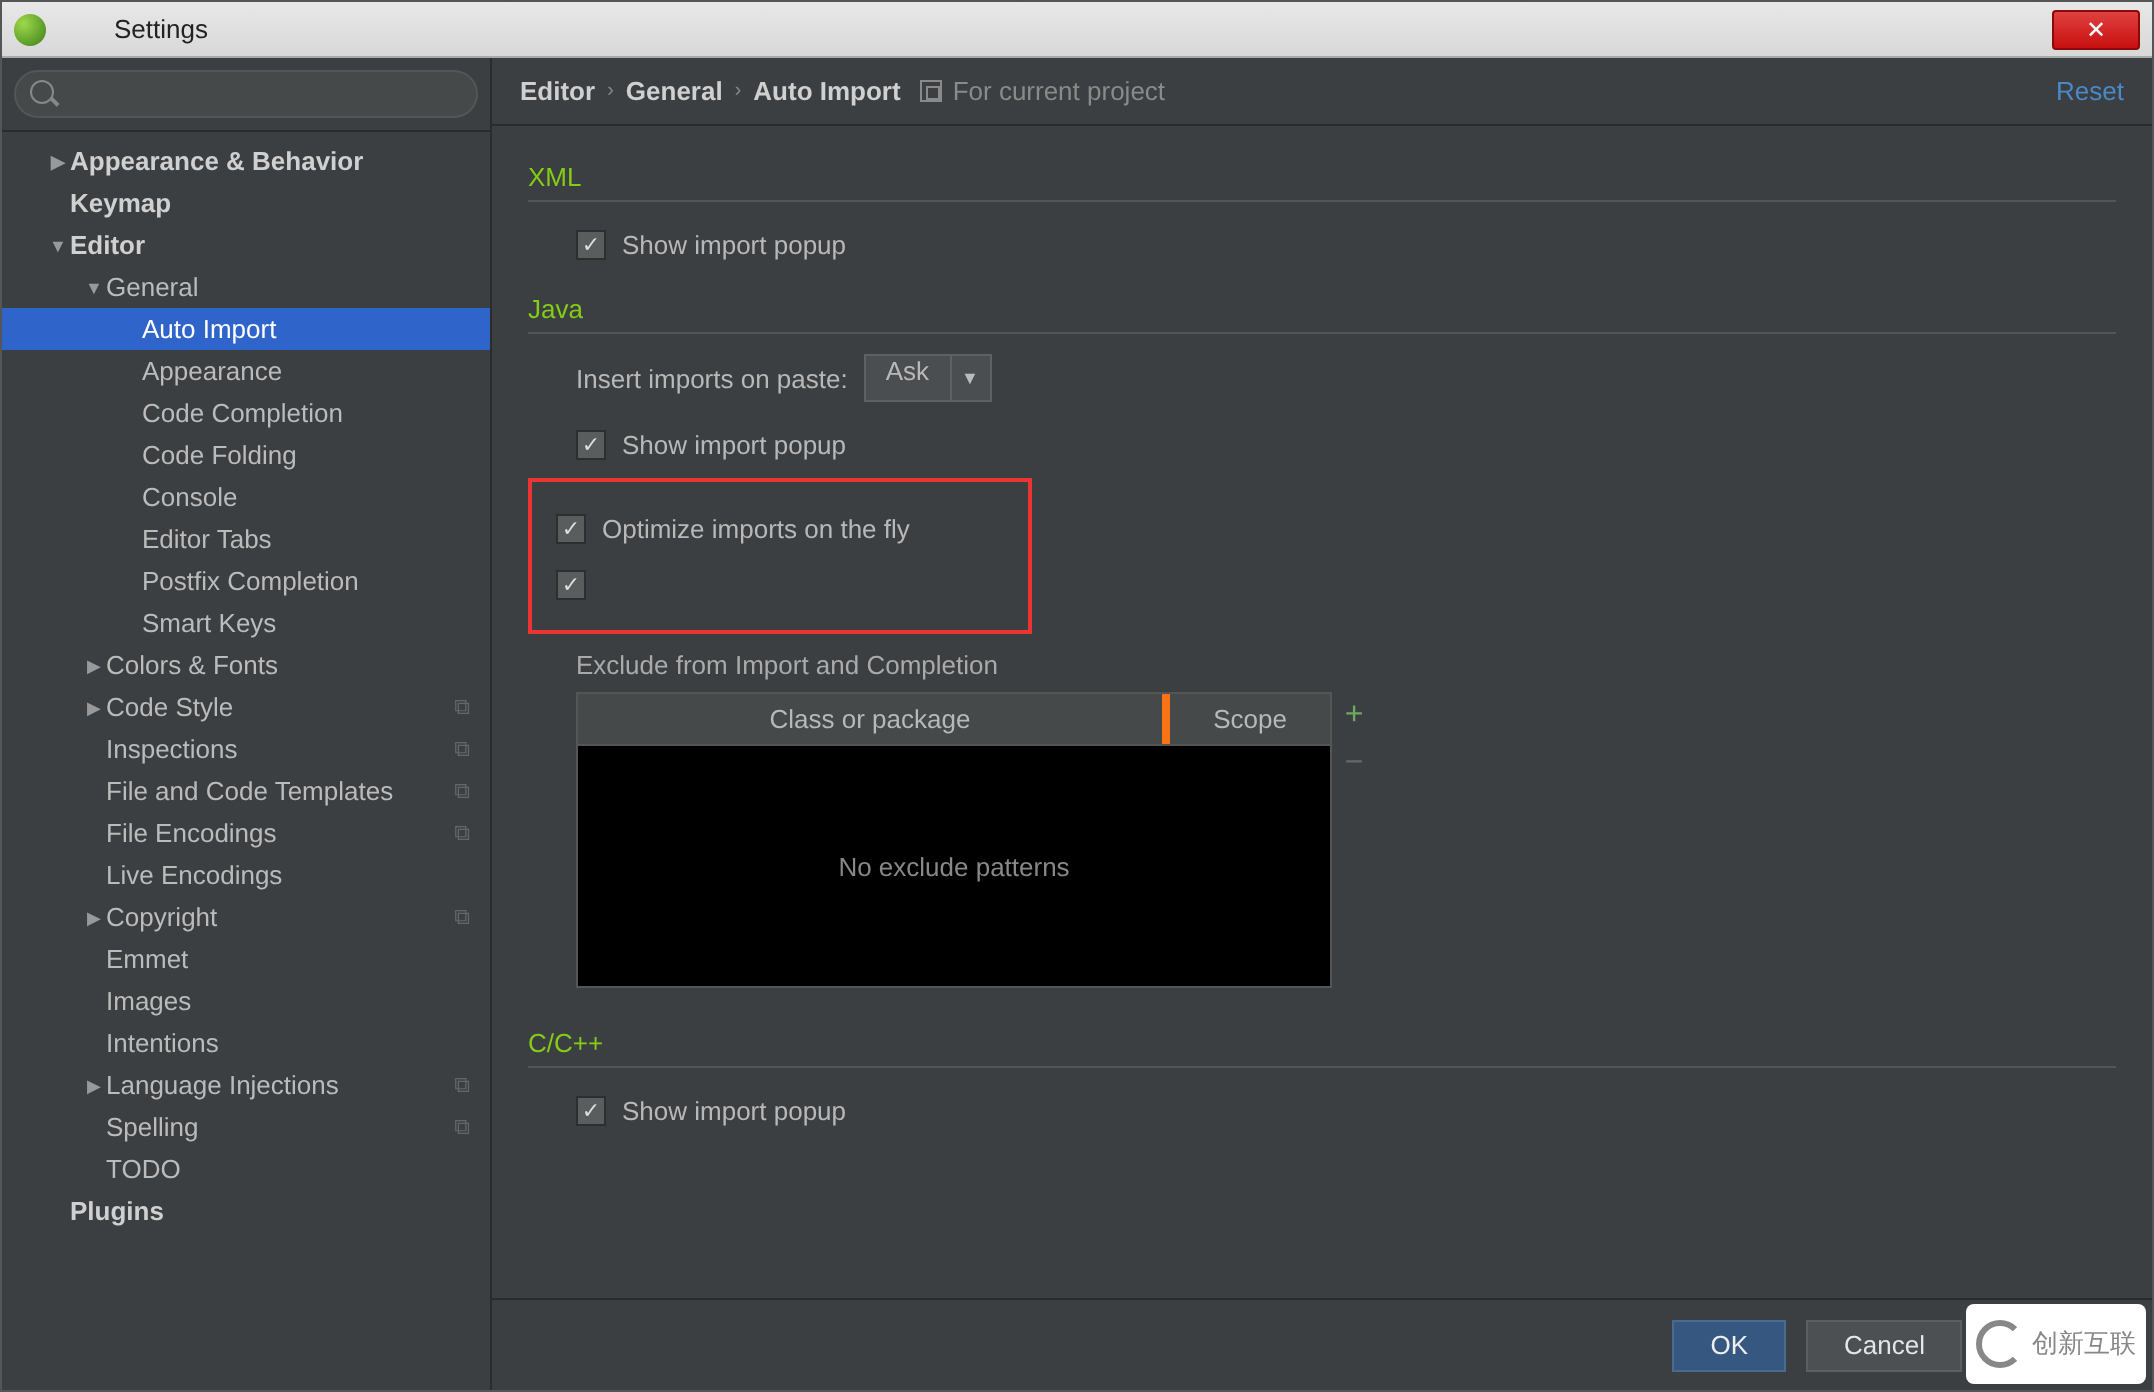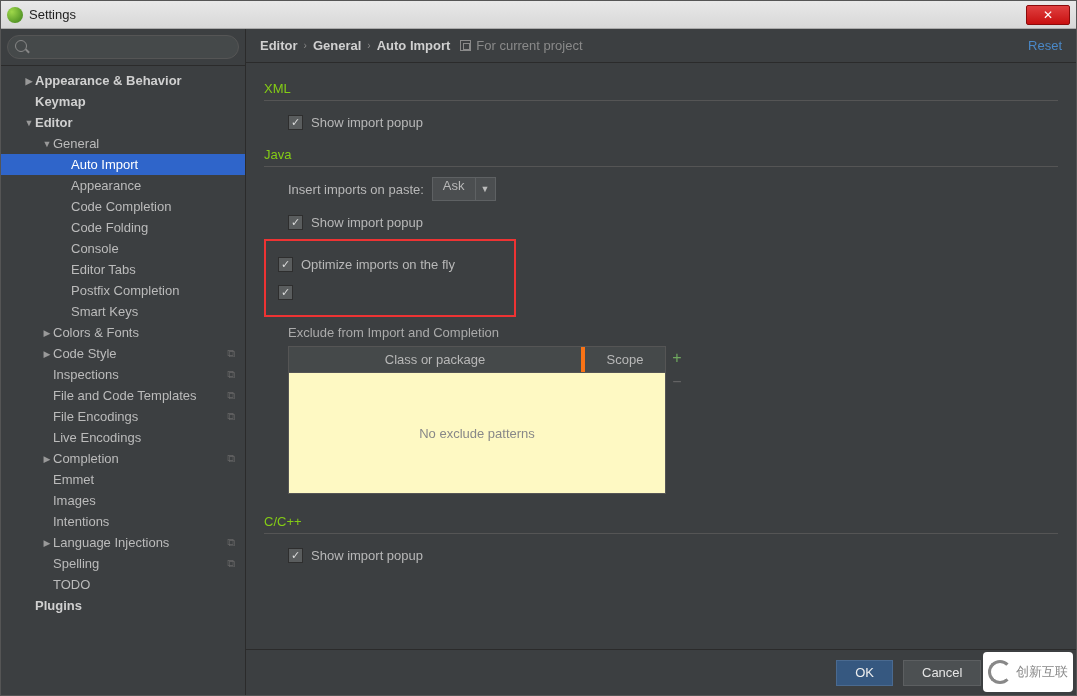--- a/index.html
+++ b/index.html
@@ -1,21 +1,21 @@
 <!DOCTYPE html>
 <html><head>
 <meta charset="utf-8">
 <style>
 * { box-sizing: border-box; margin: 0; padding: 0; font-family: "Segoe UI", Tahoma, sans-serif; font-size: 13px; }
 body { background: #3c3f41; color: #bbbbbb; width: 1077px; height: 696px; overflow: hidden; }
 
 .window { display: flex; flex-direction: column; height: 100%; border: 1px solid #555; }
 .titlebar { height: 28px; background: linear-gradient(#e8e8e8,#d8d8d8); display: flex; align-items: center; padding: 0 6px; color: #222; border-bottom: 1px solid #aaa; }
 .titlebar .logo { width: 16px; height: 16px; border-radius: 50%; background: radial-gradient(circle at 30% 30%, #9fd84a, #3a7f1a); margin-right: 6px; }
-.titlebar .title { flex: 1; }
+.titlebar .title { flex: 1; margin-left: 28px; }
 .titlebar .closebtn { width: 44px; height: 20px; background: linear-gradient(#e04040,#c81010); border: 1px solid #8a0a0a; border-radius: 2px; display: flex; align-items: center; justify-content: center; color: #fff; font-size: 12px; cursor: pointer; }
 
 .content { flex: 1; display: flex; background: #3c3f41; overflow: hidden; }
 
 .sidebar { width: 245px; background: #3c3f41; border-right: 1px solid #2b2b2b; display: flex; flex-direction: column; }
 .searchwrap { padding: 6px; border-bottom: 1px solid #2b2b2b; }
 .searchbox { width: 100%; height: 24px; background: #45494a; border: 1px solid #555; border-radius: 12px; padding: 0 24px; color: #bbb; }
 .searchwrap { position: relative; }
 .searchwrap .mag { position: absolute; left: 14px; top: 11px; width: 12px; height: 12px; border: 1.5px solid #888; border-radius: 50%; }
 .searchwrap .mag::after { content:""; position:absolute; width:5px; height:1.5px; background:#888; transform:rotate(45deg); left:9px; top:9px; }
@@ -53,21 +53,21 @@
 .highlight-box { border: 2px solid #e33; padding: 6px 0 6px 0; margin: 4px 0 8px 0; width: 252px; }
 .highlight-box .check-row { margin-left: 12px; }
 
 .exclude-title { margin: 8px 0 6px 24px; color: #aaa; }
 .exclude-table { margin-left: 24px; width: 400px; display: flex; }
 .table-main { flex: 1; border: 1px solid #555; }
 .table-head { display: flex; background: #45494a; border-bottom: 1px solid #555; }
 .th { padding: 5px 0; text-align: center; border-right: 4px solid #f97316; }
 .th.pkg { flex: 1; }
 .th.scope { width: 80px; border-right: none; }
-.table-body { height: 120px; display: flex; align-items: center; justify-content: center; color: #888; background: #fef9c3; }
+.table-body { height: 120px; display: flex; align-items: center; justify-content: center; color: #888; background: #000000; }
 .table-side { width: 22px; display: flex; flex-direction: column; }
 .side-btn { height: 24px; display: flex; align-items: center; justify-content: center; font-size: 16px; cursor: pointer; }
 .side-btn.add { color: #6fa85f; }
 .side-btn.rem { color: #666; }
 
 .footer { height: 46px; border-top: 1px solid #2b2b2b; display: flex; align-items: center; justify-content: flex-end; padding: 12px 14px; gap: 10px; background: #3c3f41; }
 .btn { height: 26px; padding: 0 18px; background: #4c5052; border: 1px solid #5c5f61; color: #e5e5e5; cursor: pointer; display: flex; align-items: center; }
 .btn.primary { background: #365880; border-color: #4a6a90; color: #eee; }
 
 .watermark { position: absolute; right: 4px; bottom: 4px; width: 90px; height: 40px; background: #ffffff; border-radius: 4px; display: flex; align-items: center; justify-content: center; color: #888; font-size: 10px; }
@@ -161,21 +161,21 @@
             <span class="arrow"></span>
             <span>File Encodings</span>
             <span class="copyicon">⧉</span>
           </div>
           <div class="tree-row d2">
             <span class="arrow"></span>
             <span>Live Encodings</span>
           </div>
           <div class="tree-row d2">
             <span class="arrow">▶</span>
-            <span>Completion</span>
+            <span>Copyright</span>
             <span class="copyicon">⧉</span>
           </div>
           <div class="tree-row d2">
             <span class="arrow"></span>
             <span>Emmet</span>
           </div>
           <div class="tree-row d2">
             <span class="arrow"></span>
             <span>Images</span>
           </div>

